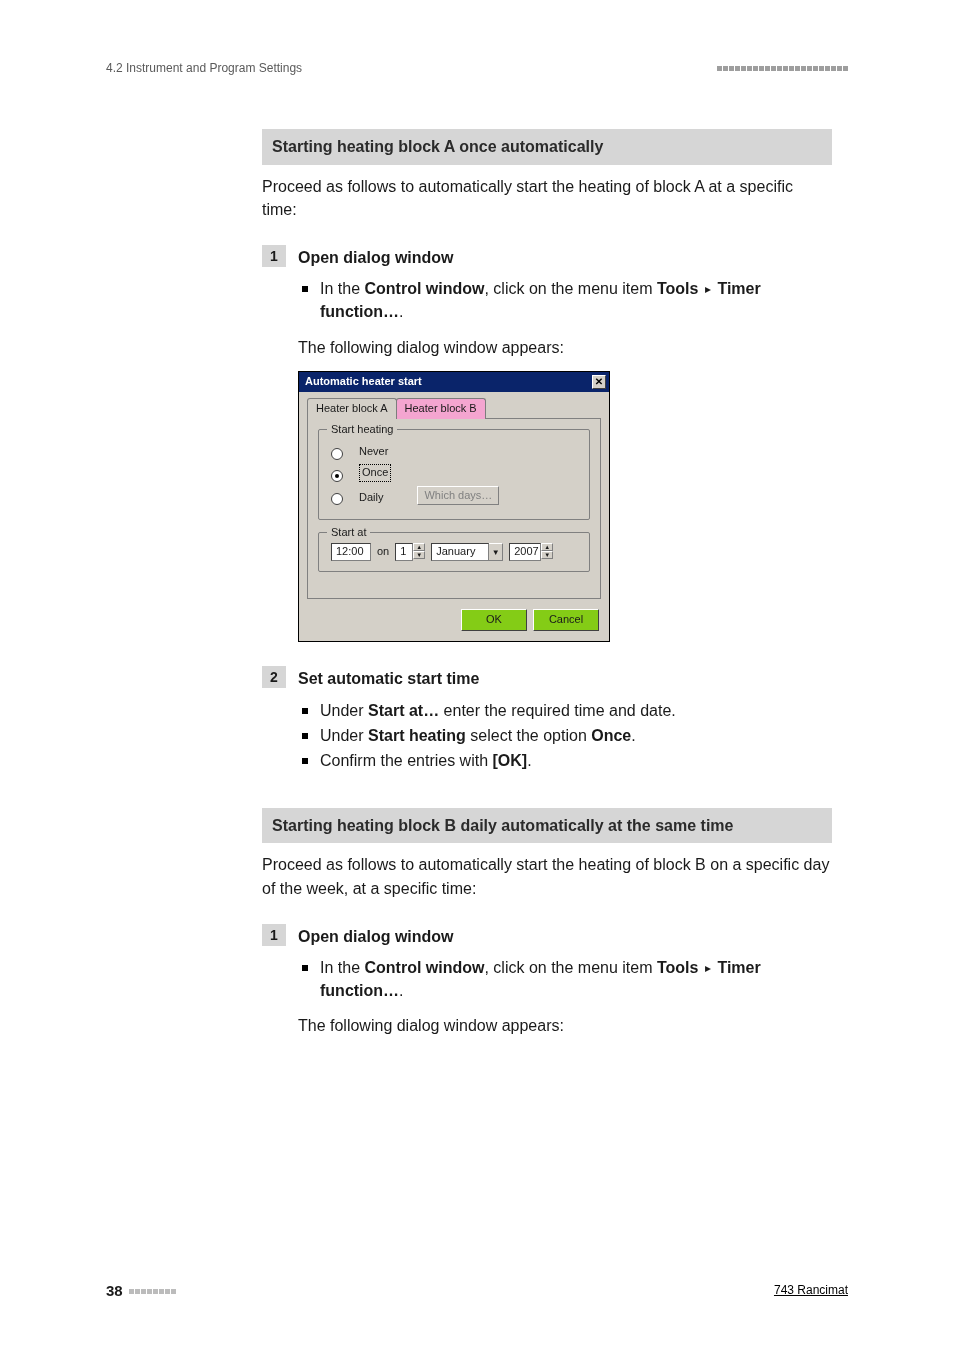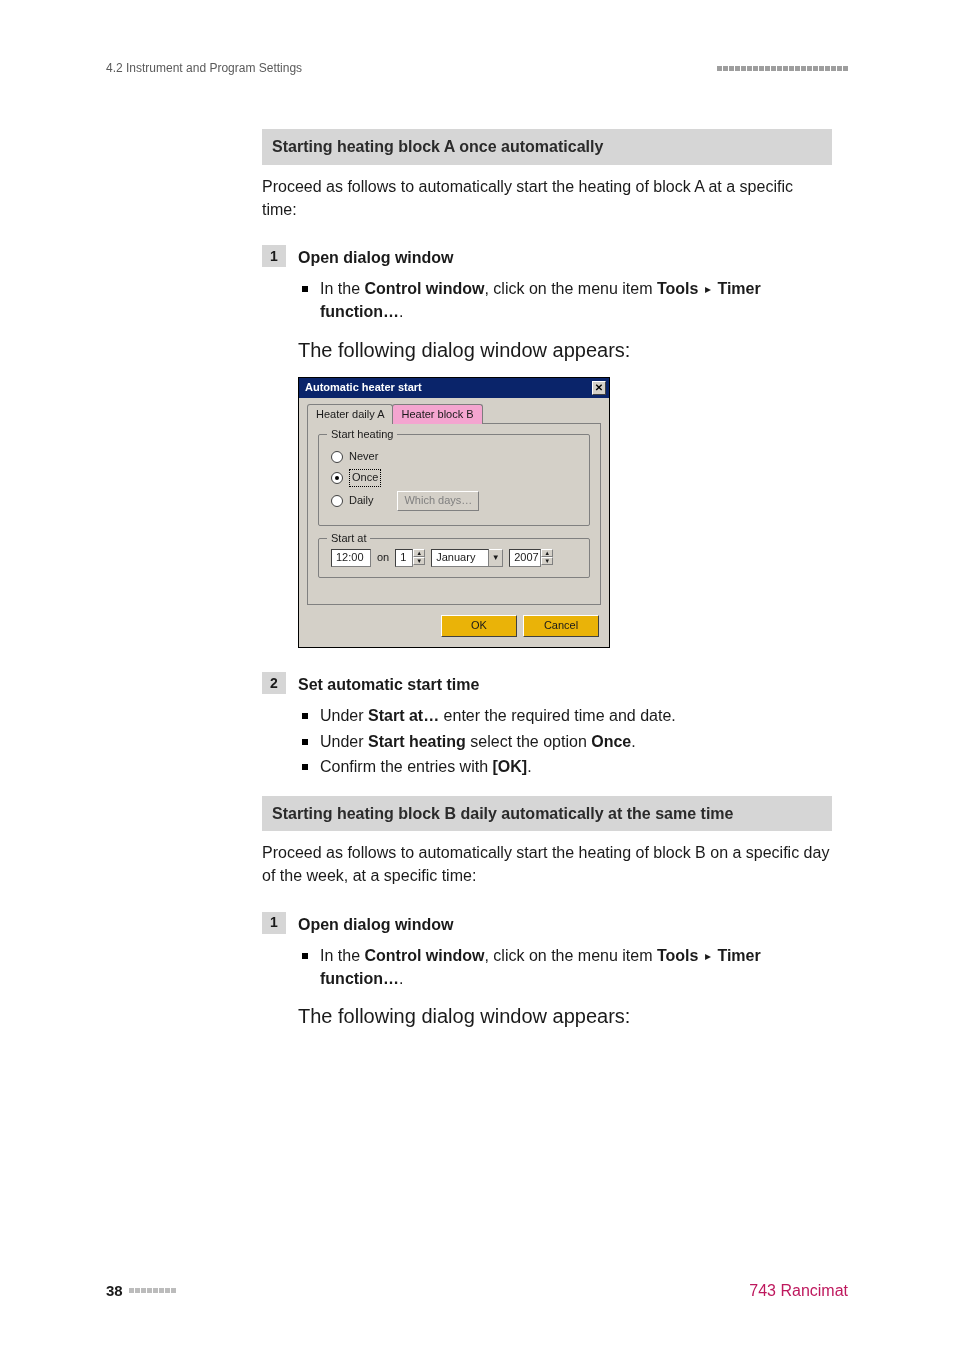--- a/index.html
+++ b/index.html
@@ -45,21 +45,21 @@
   }
   .step-title { font-weight: 700; font-size: 16px; padding-top: 1px; }
   .step-body { margin-left: 36px; margin-bottom: 18px; }
   .bullet-list { list-style: none; padding: 0; margin: 6px 0 12px 0; }
   .bullet-list li { position: relative; padding-left: 22px; margin: 2px 0; font-size: 16px; }
   .bullet-list li::before {
     content: "";
     position: absolute; left: 4px; top: 9px;
     width: 6px; height: 6px; background: #000;
   }
-  .sub-para { margin: 6px 0 12px 0; font-size: 20px; }
+  .sub-para { margin: 6px 0 12px 0; font-size: 16px; }
   b { font-weight: 700; }
   .menu-sep { font-size: 12px; vertical-align: 1px; padding: 0 2px; }
 
   
   .dlg-wrap { margin: 10px 0 24px 0; width: 312px; }
   .dlg { border: 1px solid #000; font-family: Tahoma, Arial, sans-serif; font-size: 11px; background: #d4d0c8; }
   .dlg-title {
     display: flex; justify-content: space-between; align-items: center;
     background: linear-gradient(#0a246a,#0a246a);
     color: #fff; font-weight: 700; font-size: 11px;
@@ -99,21 +99,21 @@
     border-radius: 2px;
     padding: 10px 10px 10px 12px;
     margin-bottom: 12px;
     position: relative;
     background: #d4d0c8;
   }
   .group-label {
     position: absolute; top: -8px; left: 8px;
     background: #d4d0c8; padding: 0 4px; font-size: 11px;
   }
-  .radio-row { display: flex; align-items: center; gap: 6px; margin: 4px 0; }
+  .radio-row { display: flex; align-items: flex-end; gap: 16px; margin: 4px 0; }
   .radio {
     width: 12px; height: 12px; border: 1px solid #404040; border-radius: 50%; background: #fff;
     position: relative; flex-shrink: 0;
   }
   .radio.checked::after {
     content: ""; position: absolute; left: 3px; top: 3px; width: 4px; height: 4px; border-radius: 50%; background: #000;
   }
   .focus-box { border: 1px dotted #000; padding: 0 2px; }
   .btn-small {
     border: 1px solid #808080;
@@ -140,33 +140,33 @@
   }
   .spin-wrap { display: inline-flex; }
   .combo { display: inline-flex; }
   .combo .drop {
     width: 14px; display:flex;align-items:center;justify-content:center;font-size:8px;
     border: 1px solid #808080; border-top-color:#fff; border-left-color:#fff; border-left:none;
     background:#d4d0c8;
   }
   .dlg-btnrow { display: flex; justify-content: flex-end; gap: 6px; margin-top: 10px; padding-right: 2px;}
   .dlg-btn {
-    width: 76px; text-align: center;
+    width: 66px; text-align: center;
     border: 1px solid #404040;
     border-top-color: #fff; border-left-color: #fff;
-    background: #eab308; padding: 2px 0; font-size: 11px;
+    background: #84cc16; padding: 2px 0; font-size: 11px;
   }
 
   .footer {
     position: absolute; left: 106px; right: 106px; bottom: 48px;
     display: flex; justify-content: space-between; align-items: center; text-align: right;
   }
   .pgnum { font-weight: 700; font-size: 15px; display:flex; align-items:center; gap:6px;}
   .pgnum .dash-strip span { background:#bcbcbc; }
-  .docname { font-size: 16px; color: #be185d; }
+  .docname { font-size: 12px; color: #000000; text-decoration: underline; }
 </style>
 </head>
 <body>
 <div class="page">
 
 <div class="top-row">
   <div class="section-header">4.2 Instrument and Program Settings</div>
   <div class="dash-strip">
     <span></span>
         <span></span>
@@ -211,21 +211,21 @@
     <p class="sub-para">The following dialog window appears:</p>
 
     <div class="dlg-wrap">
       <div class="dlg">
         <div class="dlg-title">
           <span>Automatic heater start</span>
           <span class="dlg-close">✕</span>
         </div>
         <div class="dlg-body">
           <div class="tabstrip">
-            <div class="tab active">Heater daily A</div>
+            <div class="tab active">Heater block A</div>
             <div class="tab inactive">Heater block B</div>
           </div>
           <div class="tabpanel">
             <div class="group">
               <span class="group-label">Start heating</span>
               <div class="radio-row">
                 <span class="radio"></span>
                 <span>Never</span>
               </div>
               <div class="radio-row">
@@ -284,21 +284,21 @@
       </li>
       <li>
         <span>Under </span><b>Start heating</b><span> select the option </span><b>Once</b><span>.</span>
       </li>
       <li>
         <span>Confirm the entries with </span><b>[OK]</b><span>.</span>
       </li>
     </ul>
   </div>
 
-  <div class="h-bar" style="margin-top:18px">Starting heating block B daily automatically at the same time</div>
+  <div class="h-bar" style="margin-top:36px">Starting heating block B daily automatically at the same time</div>
   <p class="para">Proceed as follows to automatically start the heating of block B on a specific day of the week, at a specific time:</p>
 
   <div class="step-row">
     <div class="step-num-box">1</div>
     <div class="step-title">Open dialog window</div>
   </div>
   <div class="step-body">
     <ul class="bullet-list">
       <li>
         <span>In the </span><b>Control window</b><span>, click on the menu item </span><b>Tools</b> <span class="menu-sep">▸</span> <b>Timer function…</b><span>.</span>

